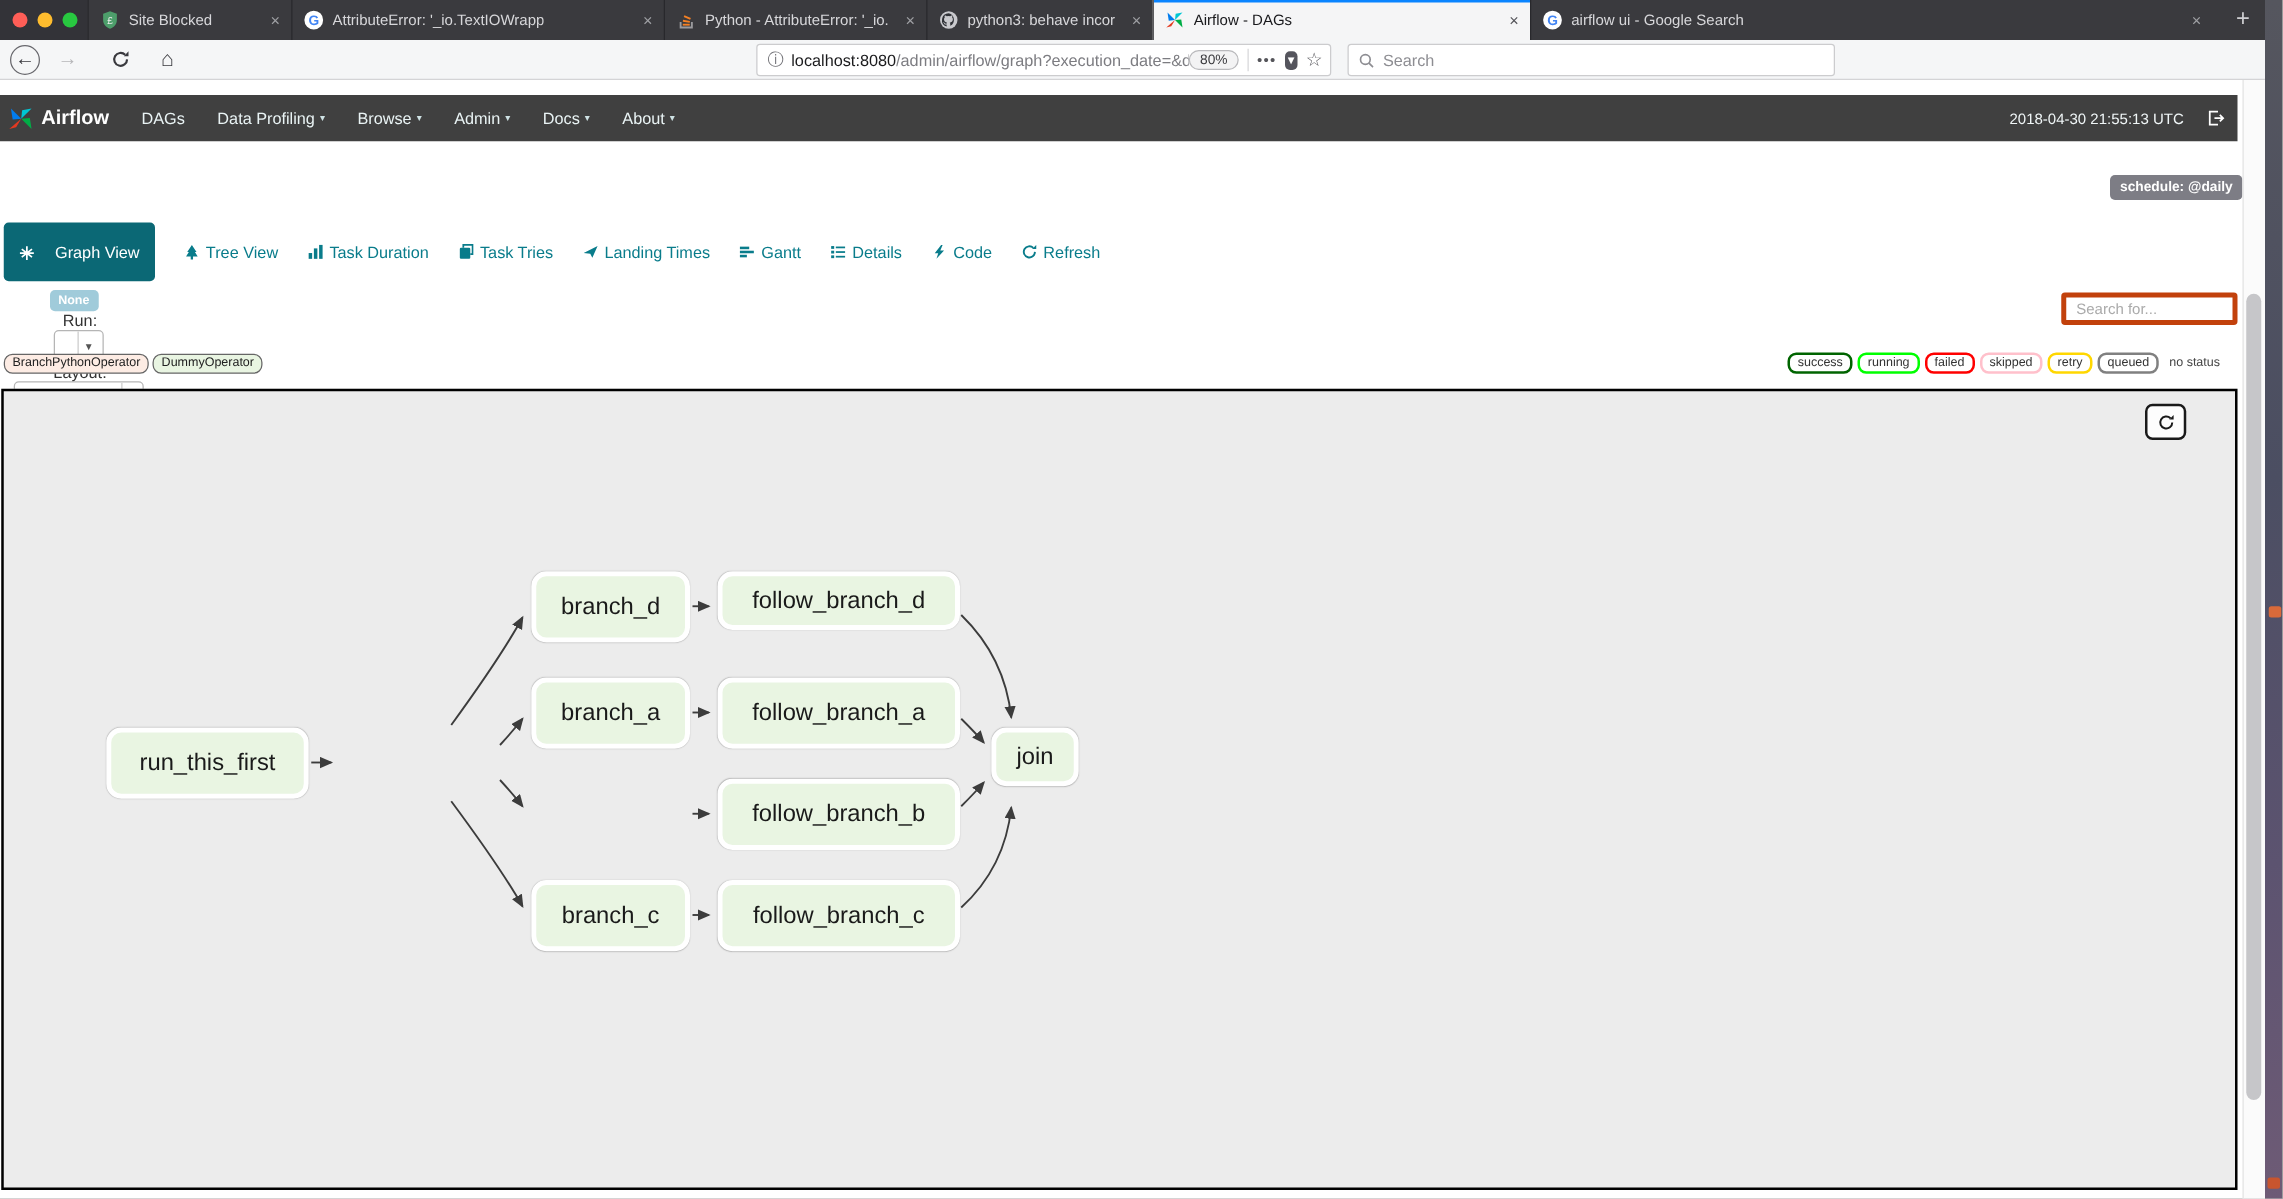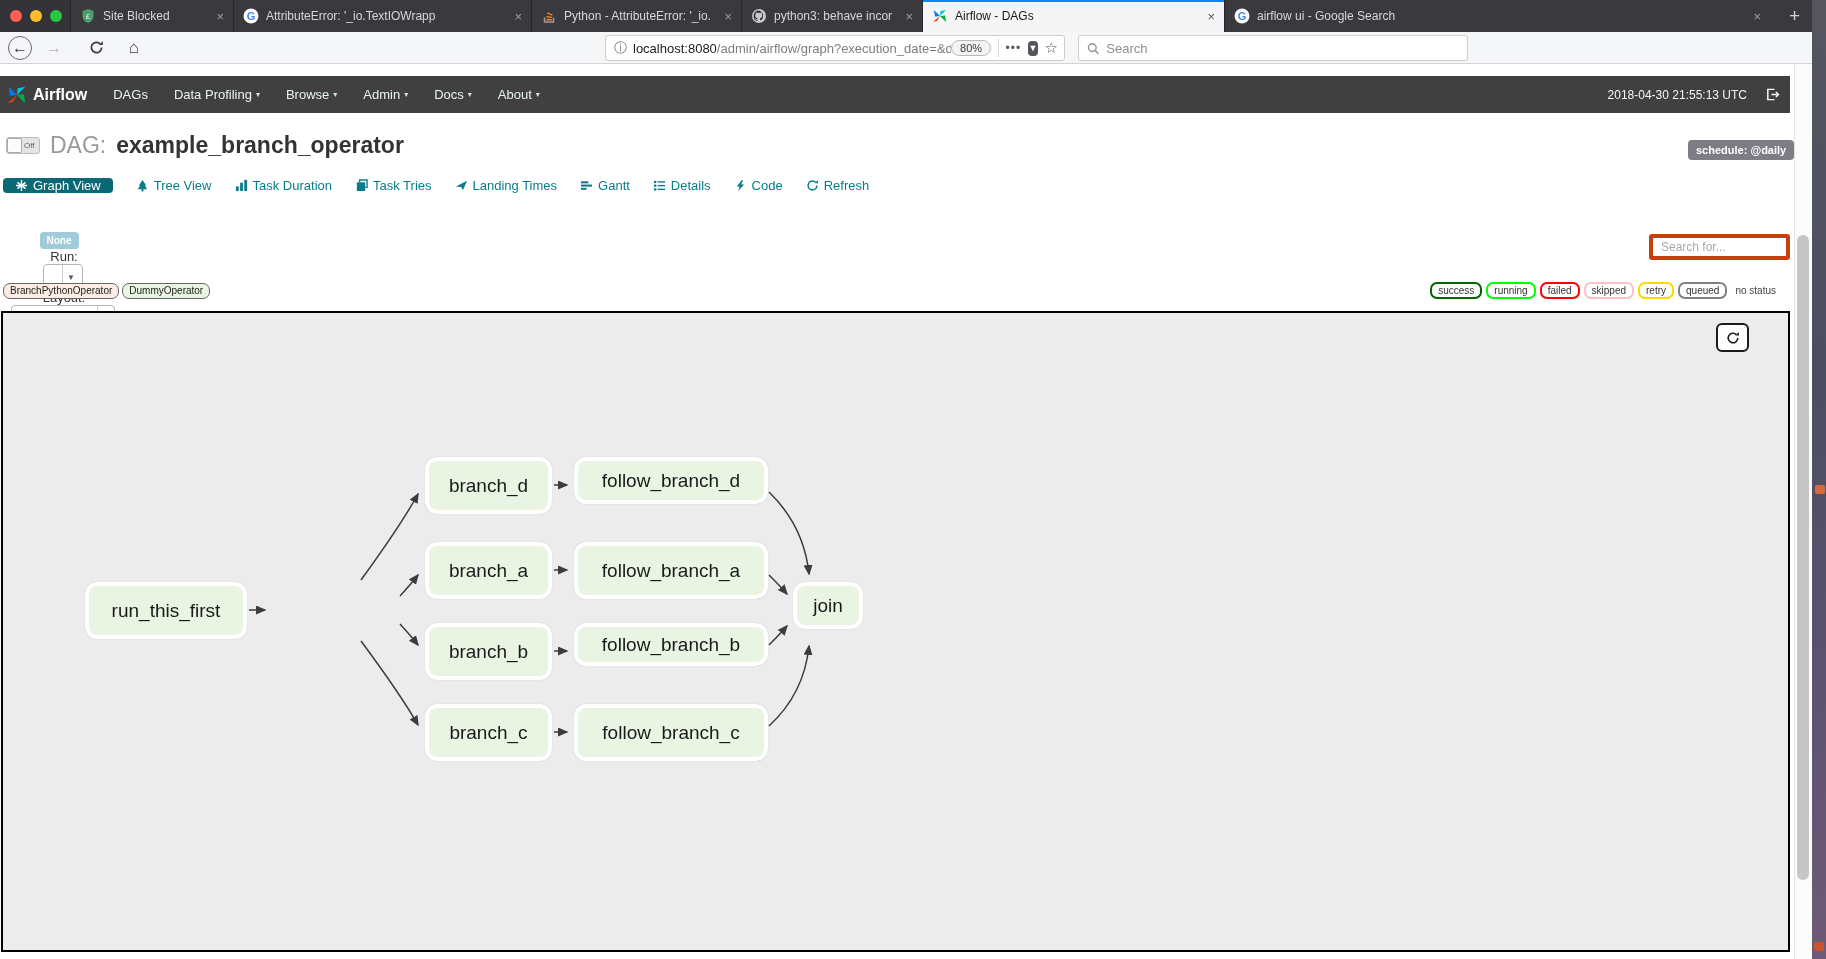--- a/index.html
+++ b/index.html
@@ -55,21 +55,21 @@
 
   .dag-title { position:absolute; left:6px; top:68px; display:flex; align-items:center; gap:10px; }
   .toggle { width:34px; height:17px; background:#e4e4e4; border:1px solid #bbb; border-radius:3px; display:flex; align-items:center; cursor:pointer; }
   .toggle .knob { width:15px; height:15px; background:#fdfdfd; border:1px solid #aaa; border-radius:2px; }
   .toggle .tlabel { font-size:8px; color:#666; padding-left:2px; }
   .dag-prefix { font-size:23px; color:#999; }
   .dag-name { font-size:23px; color:#333; font-weight:bold; }
   .sched-badge { position:absolute; left:1688px; top:76px; background:#7d7d85; color:#fff; font-size:11px; font-weight:bold; padding:4px 8px; border-radius:4px; }
 
   .viewtabs { position:absolute; left:3px; top:114px; display:flex; align-items:center; gap:23px; }
-  .vt-active { background:#0b6875; color:#fff; font-size:13px; display:flex; align-items:center; gap:5px; padding:0 12px; border-radius:4px; cursor:pointer; }
+  .vt-active { background:#0b6875; color:#fff; font-size:13px; display:flex; align-items:flex-end; gap:16px; padding:16px 12px; border-radius:4px; cursor:pointer; }
   .vt-link { color:#097c8b; font-size:13px; display:flex; align-items:center; gap:5px; cursor:pointer;justify-content:center; }
 
   .controls { position:absolute; left:3px; top:168px; display:flex; align-items:center;flex-direction:column; }
   .none-badge { background:#a0cbda; color:#fff; font-size:10px; font-weight:bold; padding:3px 7px; border-radius:4px; }
   .ctl-label { font-size:13px; color:#333; margin-left:10px; }
   .sel { display:inline-flex; align-items:center; border:1px solid #b5b5b5; border-radius:4px; background:#fff; height:26px; margin-left:8px; cursor:pointer; overflow:hidden; }
   .sel .val { padding:0 9px; font-size:12px; color:#333; }
   .sel .car { width:17px; align-self:stretch; border-left:1px solid #ccc; color:#555; font-size:8px; display:flex; align-items:center; justify-content:center; }
   .go-btn { margin-left:10px; height:27px; padding:0 11px; background:#fff; border:1px solid #c7c7c7; border-radius:4px; font-size:13px; color:#444; cursor:pointer; font-family:"Liberation Sans",sans-serif; }
   .task-search { position:absolute; left:1649px; top:170px; width:141px; height:26px; border:4px solid #c2410c; border-radius:3px; font-size:12px; padding:0 8px; color:#333; outline:none; font-family:"Liberation Sans",sans-serif; }
@@ -261,28 +261,20 @@
         </div>
       <div class="af-clock">2018-04-30 21:55:13 UTC</div>
       <div class="af-logout">
           <svg width="15" height="15" viewBox="0 0 16 16">
             <path d="M10 2.5H3v11h7" stroke="#fff" stroke-width="1.5" fill="none"></path>
             <path d="M7 8h7M11.6 5.2L14.4 8l-2.8 2.8" stroke="#fff" stroke-width="1.5" fill="none"></path>
           </svg>
         </div>
     </div>
 
-    <div class="dag-title">
-      <div class="toggle">
-        <span class="knob"></span>
-        <span class="tlabel">Off</span>
-      </div>
-      <span class="dag-prefix">DAG:</span>
-      <span class="dag-name">example_branch_operator</span>
-    </div>
     <div class="sched-badge">schedule: @daily</div>
 
     <div class="viewtabs" id="viewtabs">
         <span class="vt-active">
           <span style="display: flex;">
             <svg width="13" height="13" viewBox="0 0 14 14">
               <path d="M7 1v12M2.6 3.6l8.8 6.8M11.4 3.6L2.6 10.4M1 7h12" stroke="#ffffff" stroke-width="1.5" fill="none"></path>
             </svg>
           </span>
           <span>Graph View</span>
@@ -419,25 +411,24 @@
           <path d="M551 338 L564 338" fill="none" stroke="#3c3c3c" stroke-width="1.5" marker-end="url(#arr)"></path>
           <path d="M551 419 L564 419" fill="none" stroke="#3c3c3c" stroke-width="1.5" marker-end="url(#arr)"></path>
           <path d="M766 179 Q801 213 806 261" fill="none" stroke="#3c3c3c" stroke-width="1.5" marker-end="url(#arr)"></path>
           <path d="M766 262 Q778 274 784 281" fill="none" stroke="#3c3c3c" stroke-width="1.5" marker-end="url(#arr)"></path>
           <path d="M766 332 Q778 320 784 313" fill="none" stroke="#3c3c3c" stroke-width="1.5" marker-end="url(#arr)"></path>
           <path d="M766 413 Q801 381 806 333" fill="none" stroke="#3c3c3c" stroke-width="1.5" marker-end="url(#arr)"></path>
         </svg>
         <div class="node" style="left: 82px; top: 269px; width: 162px; height: 57px; background: rgb(233, 245, 226);">run_this_first</div>
         <div class="node" style="left: 422px; top: 144px; width: 127px; height: 57px; background: rgb(233, 245, 226);">branch_d</div>
         <div class="node" style="left: 422px; top: 229px; width: 127px; height: 57px; background: rgb(233, 245, 226);">branch_a</div>
-        <div class="node" style="left: 422px; top: 310px; width: 127px; height: 57px; background: rgb(233, 245, 226);">branch_b</div>
         <div class="node" style="left: 422px; top: 391px; width: 127px; height: 57px; background: rgb(233, 245, 226);">branch_c</div>
         <div class="node" style="left: 571px; top: 144px; width: 194px; height: 47px; background: rgb(233, 245, 226);">follow_branch_d</div>
         <div class="node" style="left: 571px; top: 229px; width: 194px; height: 57px; background: rgb(233, 245, 226);">follow_branch_a</div>
-        <div class="node" style="left: 571px; top: 310px; width: 194px; height: 43px; background: rgb(233, 245, 226);">follow_branch_b</div>
+        <div class="node" style="left: 571px; top: 310px; width: 194px; height: 57px; background: rgb(233, 245, 226);">follow_branch_b</div>
         <div class="node" style="left: 571px; top: 391px; width: 194px; height: 57px; background: rgb(233, 245, 226);">follow_branch_c</div>
         <div class="node" style="left: 790px; top: 269px; width: 70px; height: 47px; background: rgb(233, 245, 226);">join</div>
       </div>
   </div>
 
   <div class="scroll-track"></div>
   <div class="scroll-thumb"></div>
   <div class="desktop">
     <span class="desk-dot" style="position:absolute;left:3px;top:485px;width:10px;height:9px;background:#d96a3a;"></span>
     <span class="desk-dot" style="position:absolute;left:2px;top:942px;width:10px;height:9px;background:#c8552f;"></span>

